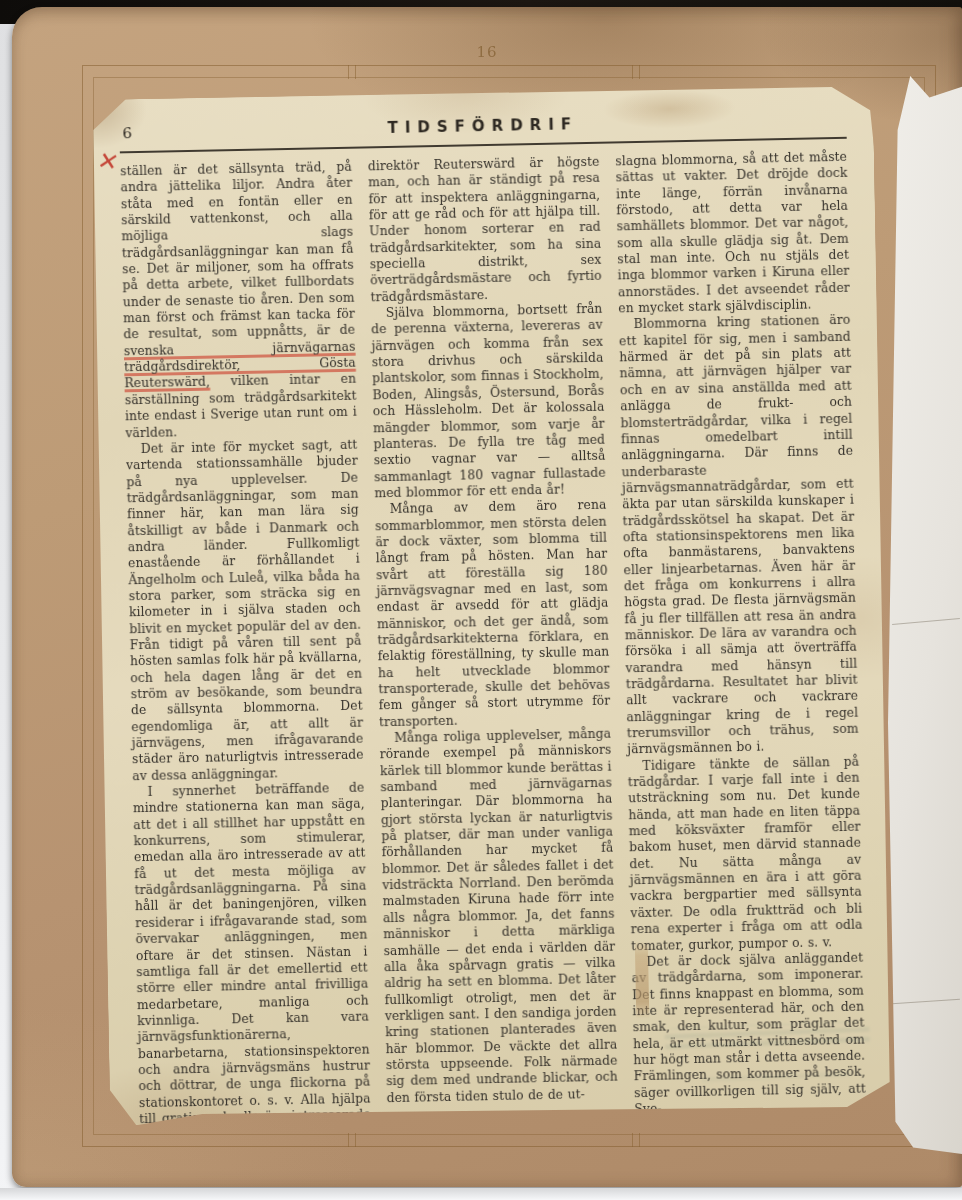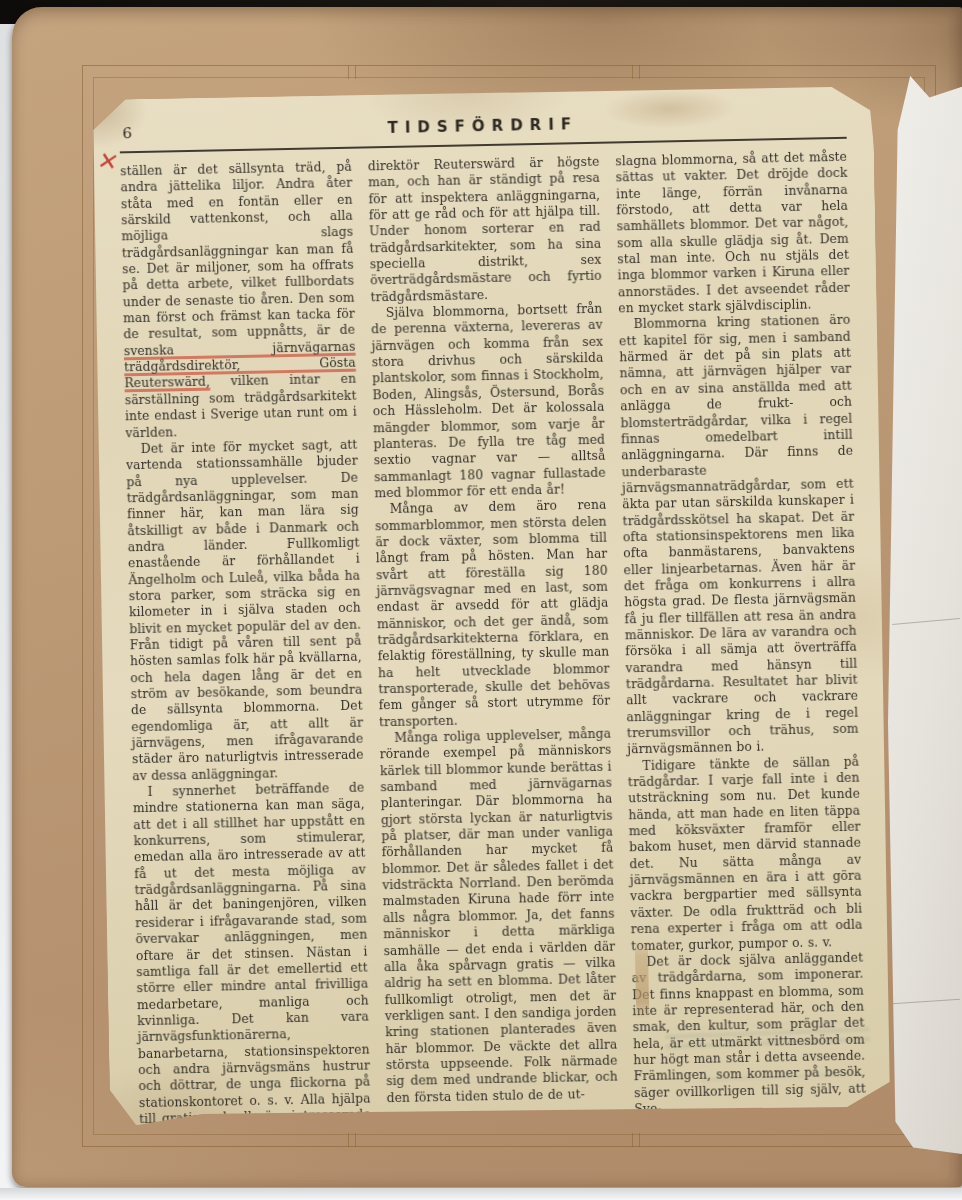--- a/index.html
+++ b/index.html
@@ -78,20 +78,21 @@
   .ghost.g2{left:592px;top:986px;width:150px;height:12px;opacity:.3;}
   .scan-bottom{position:absolute;bottom:0;left:0;width:962px;height:12px;
     background:linear-gradient(180deg,#d6d7d9,#f6f7f9);}
 </style>
 </head>
 <body>
 
 <div class="scan-top"></div>
 
 <div class="album">
+  <div class="album-num">16</div>
   <div class="frame outer"></div>
   <div class="frame inner"></div>
   <div class="tick t1"></div>
   <div class="tick t2"></div>
   <div class="tick t3"></div>
   <div class="tick t4"></div>
 </div>
 
 <div class="side-paper">
   <div class="crease c1"></div>

